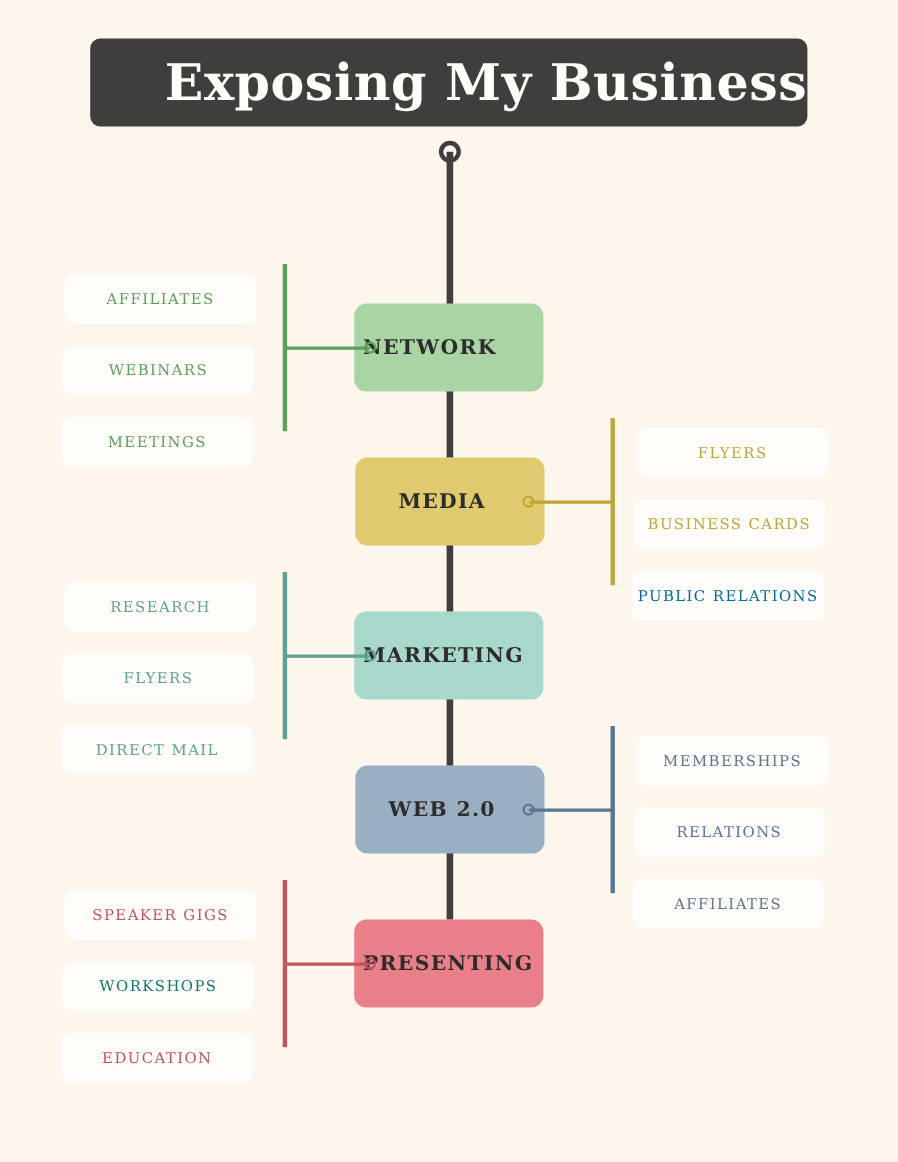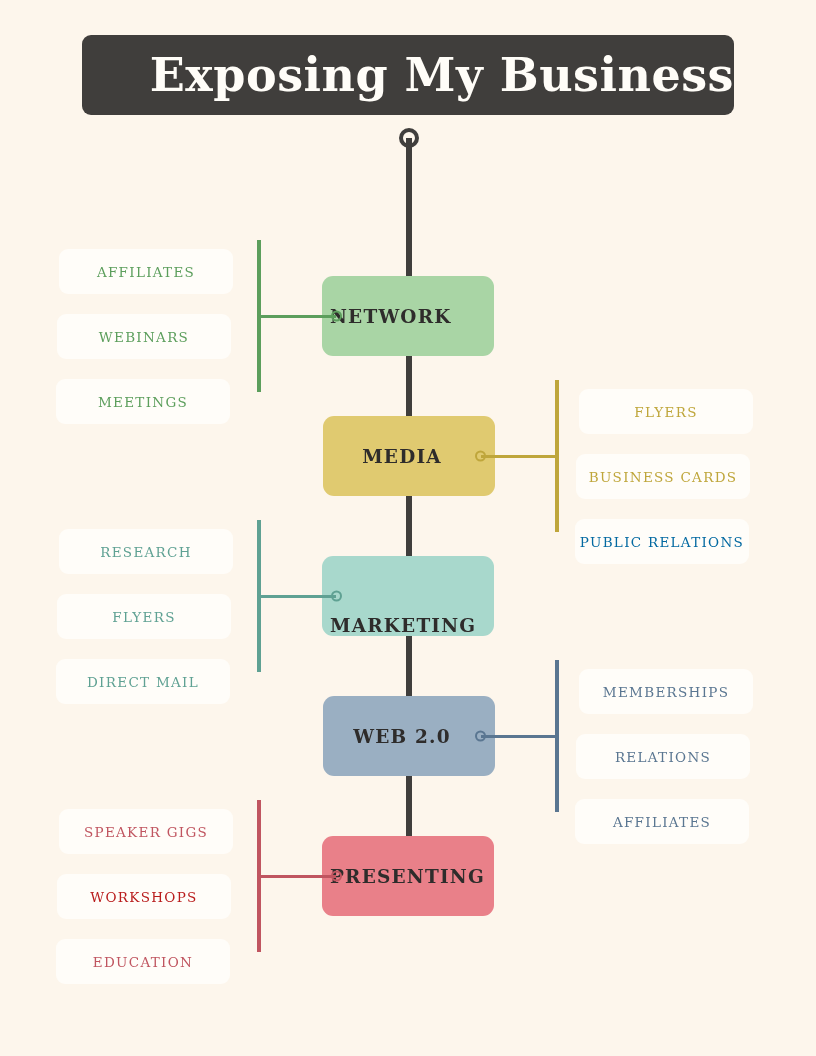--- a/index.html
+++ b/index.html
@@ -164,21 +164,21 @@
       <div class="bracket-h" style="top: 455px; left: 481px; width: 76px; background: rgb(191, 166, 59);"></div>
       <div class="chip" style="left: 579px; top: 389px; width: 174px;">
         <div class="chip-label" style="color: rgb(191, 166, 59);">FLYERS</div>
       </div>
       <div class="chip" style="left: 576px; top: 454px; width: 174px;">
         <div class="chip-label" style="color: rgb(191, 166, 59);">BUSINESS CARDS</div>
       </div>
       <div class="chip" style="left: 575px; top: 519px; width: 174px;">
         <div class="chip-label" style="color: #0369a1;">PUBLIC RELATIONS</div>
       </div>
-      <div class="node left-anchored" style="left: 322px; top: 556px; width: 172px; height: 80px; background: rgb(168, 216, 204); align-items: flex-end;">
+      <div class="node left-anchored" style="left: 322px; top: 556px; width: 172px; height: 80px; background: rgb(168, 216, 204);">
         <div class="node-label">MARKETING</div>
         <div class="node-ring on-left" style="border-color: rgb(95, 161, 147);"></div>
       </div>
       <div class="bracket-v" style="left: 257px; top: 520px; height: 152px; background: rgb(95, 161, 147);"></div>
       <div class="bracket-h" style="top: 595px; left: 259px; width: 77px; background: rgb(95, 161, 147);"></div>
       <div class="chip" style="left: 59px; top: 529px; width: 174px;">
         <div class="chip-label" style="color: rgb(95, 161, 147);">RESEARCH</div>
       </div>
       <div class="chip" style="left: 57px; top: 594px; width: 174px;">
         <div class="chip-label" style="color: rgb(95, 161, 147);">FLYERS</div>
@@ -204,20 +204,20 @@
       <div class="node left-anchored" style="left: 322px; top: 836px; width: 172px; height: 80px; background: rgb(233, 128, 137);">
         <div class="node-label">PRESENTING</div>
         <div class="node-ring on-left" style="border-color: rgb(192, 85, 96);"></div>
       </div>
       <div class="bracket-v" style="left: 257px; top: 800px; height: 152px; background: rgb(192, 85, 96);"></div>
       <div class="bracket-h" style="top: 875px; left: 259px; width: 77px; background: rgb(192, 85, 96);"></div>
       <div class="chip" style="left: 59px; top: 809px; width: 174px;">
         <div class="chip-label" style="color: rgb(192, 85, 96); text-align: center;">SPEAKER GIGS</div>
       </div>
       <div class="chip" style="left: 57px; top: 874px; width: 174px;">
-        <div class="chip-label" style="color: #b91c1c;">WORKSHOPS</div>
+        <div class="chip-label" style="color: #0f766e;">WORKSHOPS</div>
       </div>
       <div class="chip" style="left: 56px; top: 939px; width: 174px;">
         <div class="chip-label" style="color: rgb(192, 85, 96);">EDUCATION</div>
       </div>
     </div>
 
 </div>
 
 </body></html>

